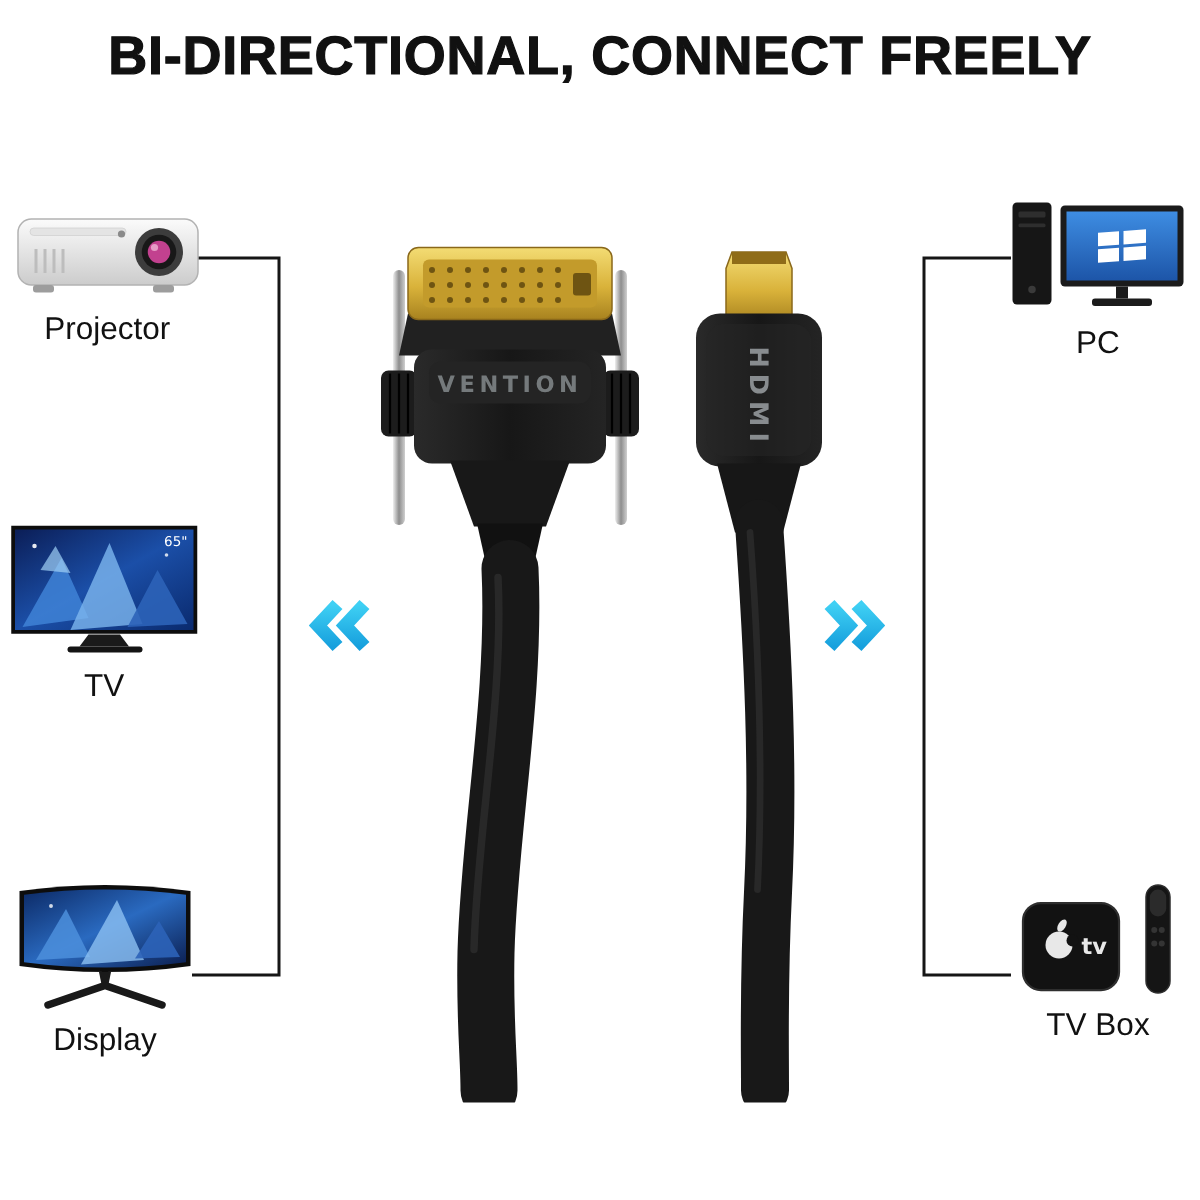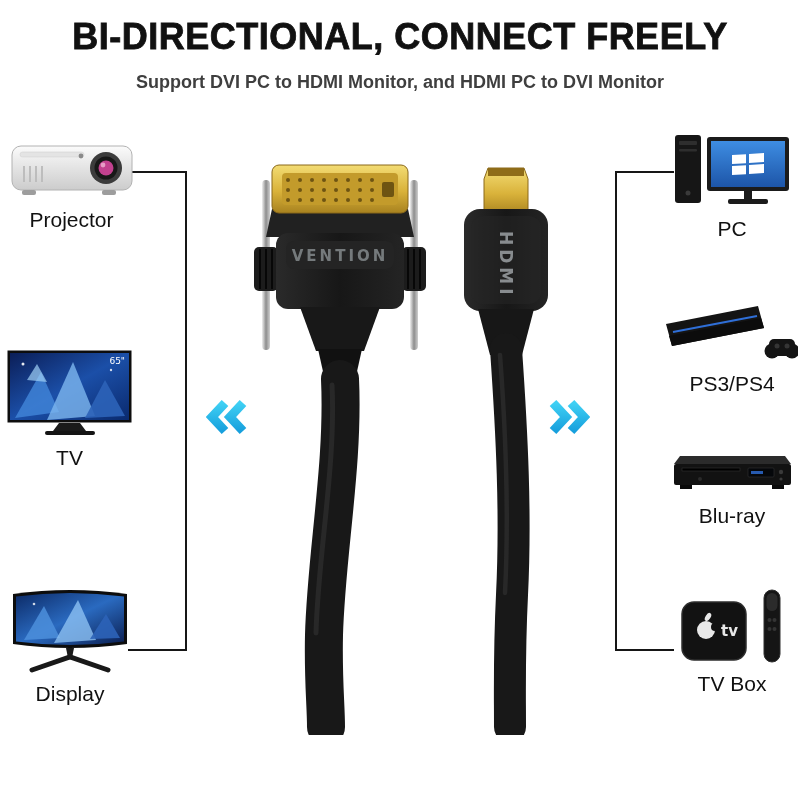--- a/index.html
+++ b/index.html
@@ -29,21 +29,20 @@
   }
   .abs { position:absolute; }
   svg text { font-family:"DejaVu Sans","Liberation Sans",sans-serif; }
 </style>
 </head>
 <body>
 
 <div id="canvas">
 
   <div class="title">BI-DIRECTIONAL, CONNECT FREELY</div>
-  <div class="subtitle">Support DVI PC to HDMI Monitor, and HDMI PC to DVI Monitor</div>
 
   <svg class="abs" style="left:0;top:0;" width="800" height="800" viewBox="0 0 800 800">
     <polyline points="128,172 186,172 186,650 128,650" fill="none" stroke="#161616" stroke-width="2"></polyline>
     <polyline points="674,172 616,172 616,650 674,650" fill="none" stroke="#161616" stroke-width="2"></polyline>
   </svg>
 
   <div class="device" style="left:4px;top:138px;width:135px;">
     <svg width="124" height="62" viewBox="0 0 124 62">
       <defs>
         <linearGradient id="gProj" x1="0" y1="0" x2="0" y2="1">
@@ -134,50 +133,21 @@
         <rect x="1" y="-10" width="15" height="9"></rect>
         <rect x="-16" y="1" width="14" height="9"></rect>
         <rect x="1" y="1" width="15" height="9"></rect>
       </g>
       <rect x="71" y="58" width="8" height="8" fill="#1b1b1b"></rect>
       <rect x="55" y="66" width="40" height="5" rx="2" fill="#1b1b1b"></rect>
     </svg>
     <div class="device-label">PC</div>
   </div>
 
-  <div class="device" style="left:666px;top:302px;width:132px;">
-    <svg width="132" height="62" viewBox="0 0 132 62">
-      <polygon points="0,22 92,4 98,26 6,44" fill="#141414"></polygon>
-      <polygon points="3,34 95,16 98,26 6,44" fill="#0c0c0c"></polygon>
-      <line x1="7" y1="30" x2="91" y2="14" stroke="#2f6fd8" stroke-width="2"></line>
-      <rect x="103" y="37" width="26" height="11" rx="5" fill="#141414"></rect>
-      <circle cx="106" cy="49" r="7.5" fill="#141414"></circle>
-      <circle cx="126" cy="49" r="7.5" fill="#141414"></circle>
-      <rect x="106" y="40" width="20" height="14" fill="#141414"></rect>
-      <circle cx="111" cy="44" r="2.5" fill="#353535"></circle>
-      <circle cx="121" cy="44" r="2.5" fill="#353535"></circle>
-    </svg>
-    <div class="device-label">PS3/PS4</div>
-  </div>
-
-  <div class="device" style="left:668px;top:452px;width:128px;">
-    <svg width="125" height="44" viewBox="0 0 125 44">
-      <polygon points="10,4 115,4 121,12 4,12" fill="#2b2b2b"></polygon>
-      <rect x="4" y="12" width="117" height="21" rx="2" fill="#121212"></rect>
-      <rect x="12" y="16" width="58" height="3" fill="#000000" stroke="#333333" stroke-width="0.6"></rect>
-      <rect x="78" y="16" width="26" height="9" rx="1" fill="#05070a" stroke="#333333" stroke-width="0.6"></rect>
-      <rect x="81" y="19" width="12" height="3" fill="#2f6fd8" opacity="0.8"></rect>
-      <circle cx="111" cy="20" r="2.2" fill="#3a3a3a"></circle>
-      <circle cx="111" cy="27" r="1.6" fill="#3a3a3a"></circle>
-      <circle cx="30" cy="27" r="2" fill="#2a2a2a"></circle>
-      <rect x="10" y="33" width="12" height="4" fill="#0a0a0a"></rect>
-      <rect x="102" y="33" width="12" height="4" fill="#0a0a0a"></rect>
-    </svg>
-    <div class="device-label">Blu-ray</div>
-  </div>
+
 
   <div class="device" style="left:676px;top:586px;width:112px;">
     <svg width="112" height="78" viewBox="0 0 112 78">
       <rect x="6" y="16" width="64" height="58" rx="12" fill="#121212" stroke="#2e2e2e" stroke-width="1.5"></rect>
       <g>
         <circle cx="30" cy="44" r="9" fill="#e8e8e8"></circle>
         <circle cx="39" cy="41" r="4" fill="#121212"></circle>
         <ellipse cx="32" cy="31" rx="2.5" ry="4.5" transform="rotate(32 32 31)" fill="#e8e8e8"></ellipse>
       </g>
       <text x="45" y="50" font-size="15" font-weight="bold" fill="#e8e8e8">tv</text>

